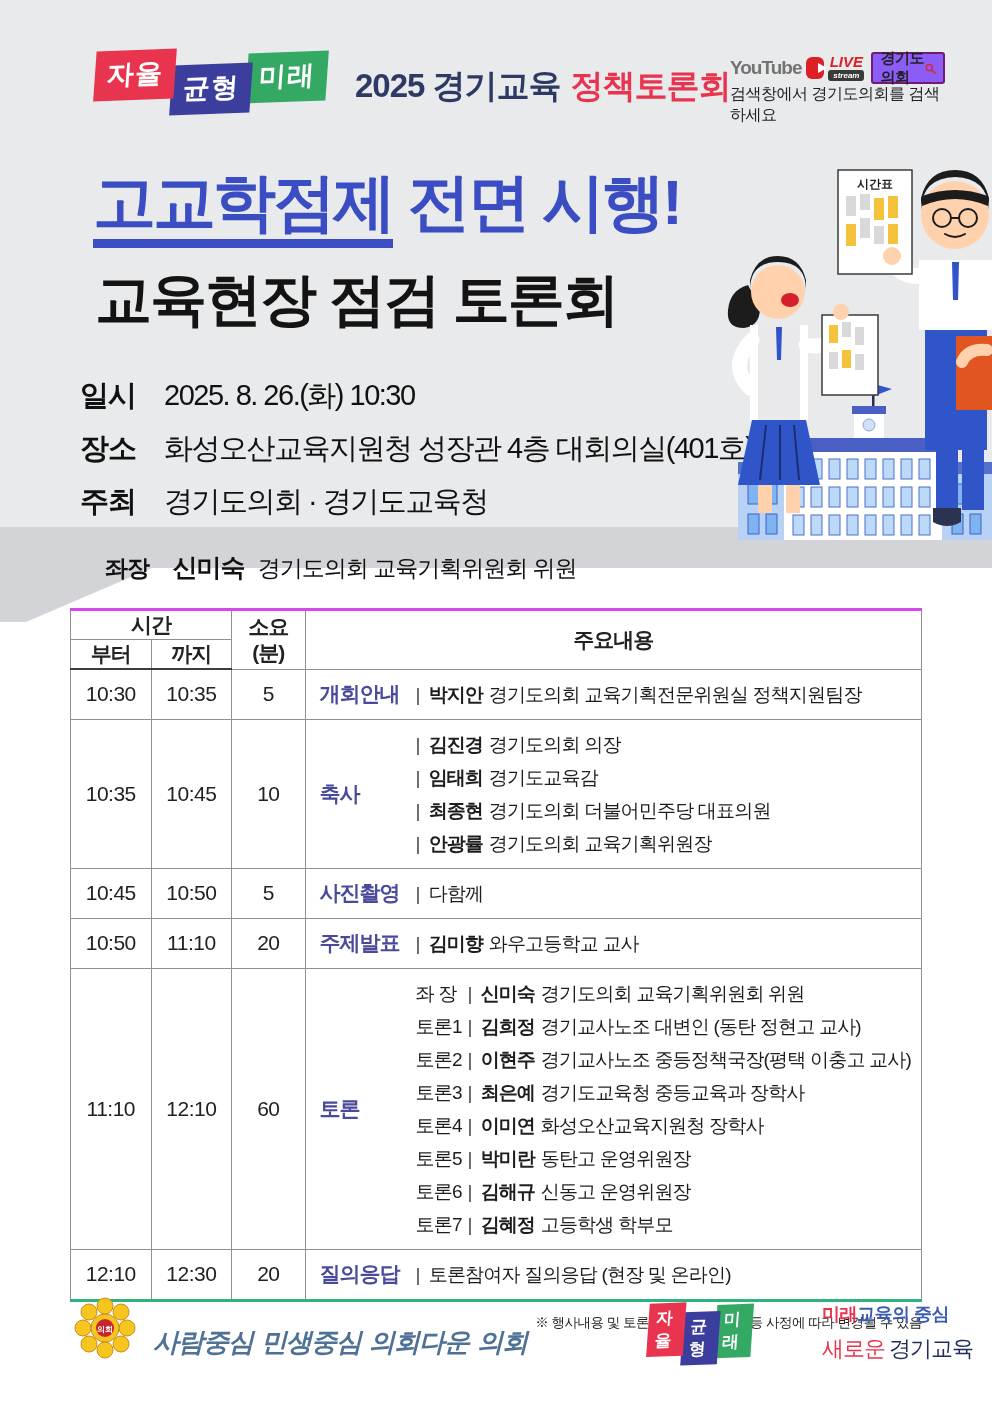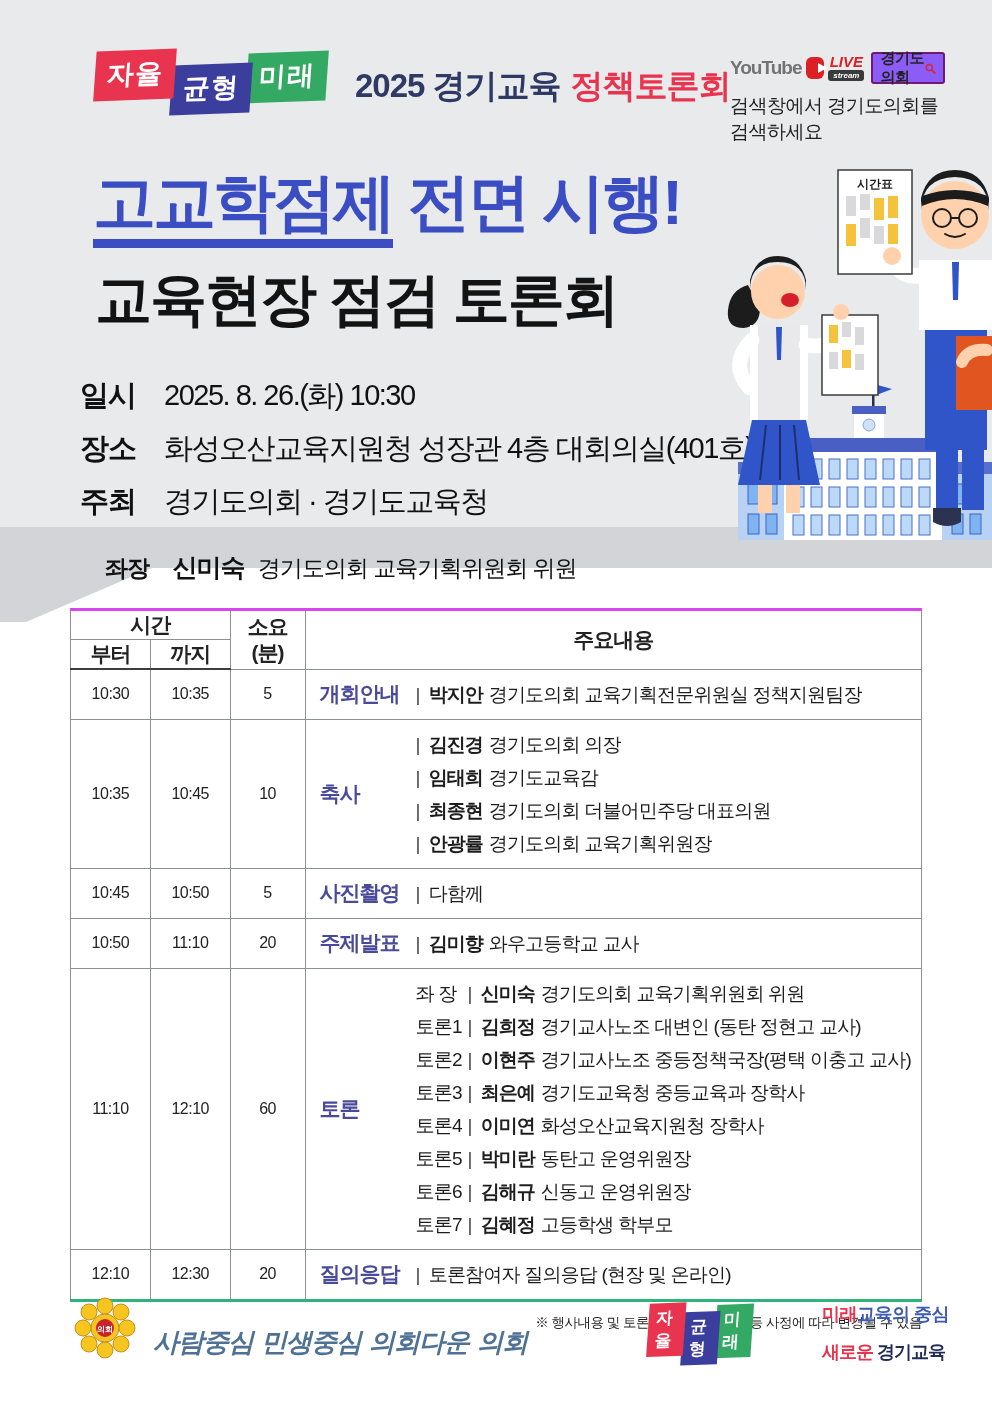--- a/index.html
+++ b/index.html
@@ -30,21 +30,21 @@
   .yt-play { width:32px; height:22px; background:#dd1f26; border-radius:6px; margin-left:5px; position:relative; }
   .yt-play:after { content:""; position:absolute; left:12px; top:6px; border-left:9px solid #fff;
     border-top:5px solid transparent; border-bottom:5px solid transparent; }
   .yt-live { margin-left:4px; display:flex; flex-direction:column; align-items:center; }
   .yt-live .live { color:#dd1f26; font-size:15px; font-weight:800; font-style:italic; line-height:14px; }
   .yt-live .stream { background:#3a3a3a; color:#fff; font-size:8px; font-style:italic; font-weight:bold;
     padding:1px 5px; border-radius:3px; margin-top:1px; }
   .yt-search { margin-left:7px; display:flex; align-items:center; justify-content:space-between;
     width:118px; height:32px; background:#8b5cf6; border:2px solid #701a75; border-radius:3px; padding:0 7px; }
   .yt-search .q { font-size:15px; font-weight:800; color:#222; letter-spacing:-0.5px; }
-  .yt-caption { margin-top:9px; font-size:19px; color:#222; letter-spacing:-0.5px; }
+  .yt-caption { font-size:16px; color:#222; letter-spacing:-0.5px; }
 
   
   .title1 { position:absolute; top:160px; left:93px; font-size:63px; font-weight:800; letter-spacing:-3px;
     color:#3a4dc3; white-space:nowrap; }
   .title1 .u { border-bottom:9px solid #3a4dc3; padding-bottom:2px; }
   .title2 { position:absolute; top:262px; left:95px; font-size:57px; font-weight:700; letter-spacing:-2px; color:#131313; }
 
   
   .info { position:absolute; top:376px; left:80px; }
   .info-row { display:flex; align-items:baseline; margin-bottom:13px; }
@@ -61,21 +61,21 @@
   .chair .c-desc { margin-left:8px; }
 
   
   .table-wrap { position:absolute; top:608px; left:70px; width:852px; }
   table.agenda { width:100%; border-collapse:collapse; border-top:3px solid #d946ef; border-bottom:3px solid #2eb37c; }
   table.agenda td { border:1px solid #8d9196; vertical-align:middle; color:#222; }
   table.agenda tr.hdr1 td, table.agenda tr.hdr2 td { text-align:center; font-weight:700; font-size:21px; letter-spacing:-1px; }
   tr.hdr2 td { border-bottom:2px solid #3c3c3c; }
   td.h-dur { line-height:26px; }
   .col-from { width:86px; } .col-to { width:86px; } .col-dur { width:82px; }
-  td.c-time, td.c-dur { text-align:center; font-size:16px; letter-spacing:-0.5px; padding:8px 2px; }
+  td.c-time, td.c-dur { text-align:center; font-size:21px; letter-spacing:-0.5px; padding:8px 2px; }
   td.c-content { padding:8px 10px 8px 14px; }
   .content-flex { display:flex; align-items:center; }
   .item-label { width:96px; flex:none; color:#4a4a9b; font-weight:800; font-size:21px; letter-spacing:-1px; }
   .item-lines { flex:1; }
   .item-line { font-size:19px; letter-spacing:-0.8px; line-height:33px; white-space:nowrap; color:#1d1d1d; }
   .item-line .role { display:inline-block; width:52px; color:#1d1d1d; }
   .item-line .bar { color:#444; margin-right:9px; font-weight:300; }
   .item-line .pname { font-weight:800; margin-right:6px; letter-spacing:-1px; }
   .footnote { margin-top:12px; text-align:right; font-size:13.5px; color:#1d1d1d; letter-spacing:-0.5px; }
 
@@ -83,21 +83,21 @@
   .footer { position:absolute; top:1294px; left:0; width:992px; height:80px; }
   .f-left { position:absolute; left:73px; top:2px; display:flex; align-items:flex-end; }
   .f-slogan { margin-left:16px; font-family:"DejaVu Serif", serif; font-style:italic; font-weight:bold;
     font-size:26px; color:#4e7195; letter-spacing:-1px; }
   .f-right { position:absolute; left:648px; top:8px; display:flex; align-items:center; }
   .f-badges { display:flex; align-items:flex-start; transform:scale(0.62); transform-origin:left top; width:168px; height:60px; }
   .f-text { margin-left:6px; }
   .f-tagline { font-size:18px; letter-spacing:-0.5px; font-weight:700; }
   .f-tagline .p1 { color:#e8344e; }
   .f-tagline .p2 { color:#3c5cb4; }
-  .f-brand { font-size:18px; font-weight:700; letter-spacing:-1px; margin-top:14px; }
+  .f-brand { font-size:22px; font-weight:400; letter-spacing:-1px; margin-top:8px; }
   .f-brand .p1 { color:#e8344e; }
   .f-brand .p2 { color:#1f2c58; margin-left:4px; }
 </style>
 </head>
 <body>
 
 <div class="page">
   <div class="hero-bg"></div>
   <div class="hero-band"></div>
 

